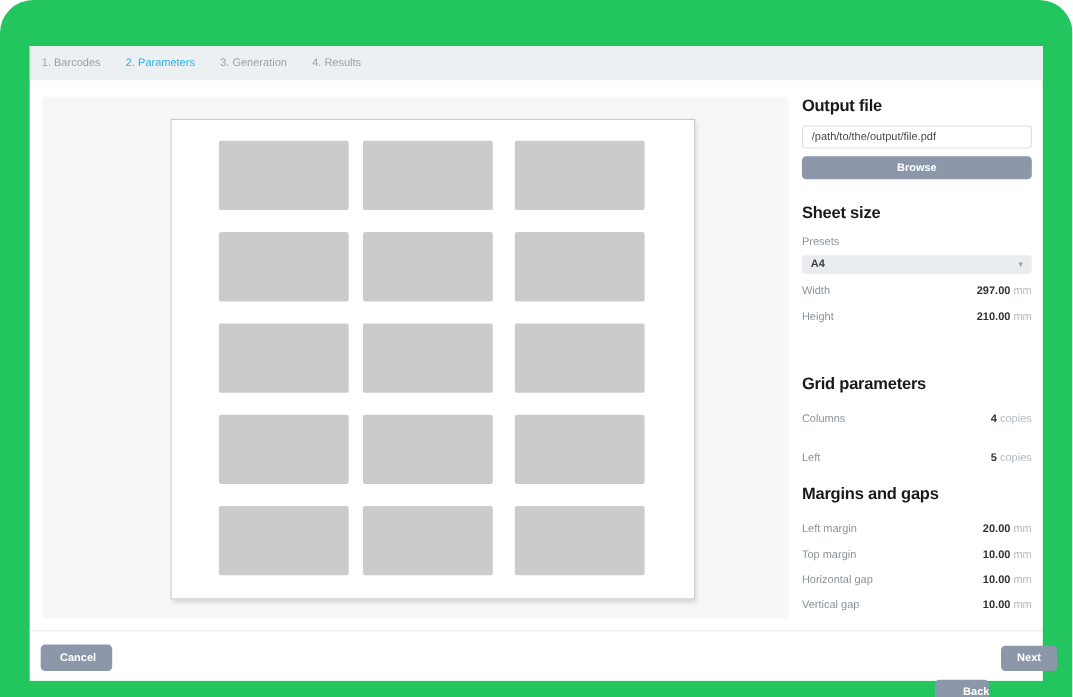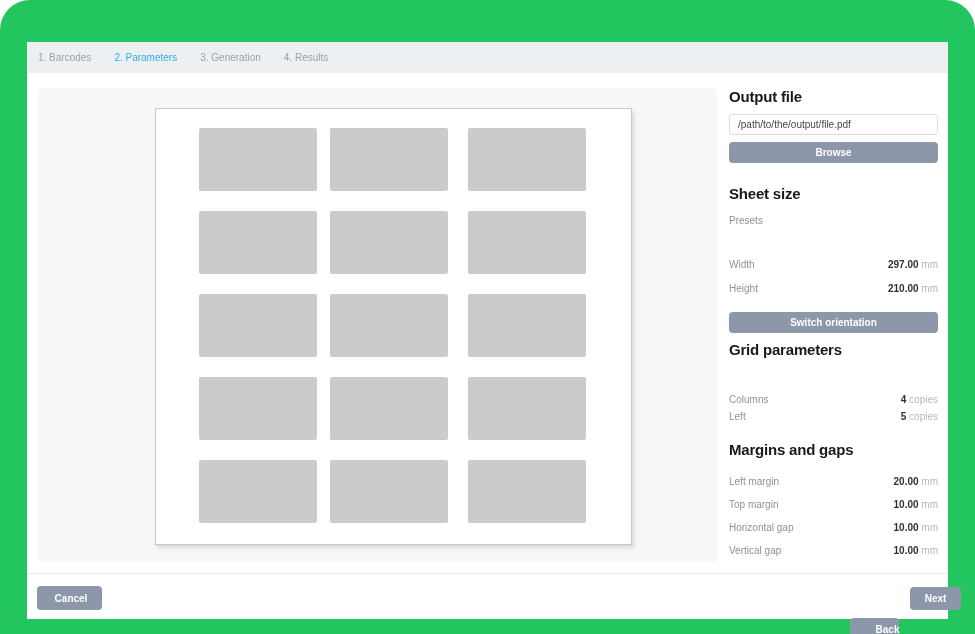--- a/index.html
+++ b/index.html
@@ -90,34 +90,37 @@
     </div>
 
     <div class="panel">
 
       <h2 style="top:0;">Output file</h2>
       <input class="text-input" type="text" value="/path/to/the/output/file.pdf" style="">
       <button class="btn block" style="top:54px;">Browse</button>
 
       <h2 style="top:97px;">Sheet size</h2>
       <span class="field-label" style="top:127px;">Presets</span>
+      <div class="select">
+        <span class="sel-value">A4</span>
+        <span class="caret">▾</span>
+      </div>
       <div class="param-row" style="top:171px;">
         <span class="lbl">Width</span>
         <span class="val"><b>297.00</b>
           <span class="unit">mm</span></span>
       </div>
       <div class="param-row" style="top:195px;">
         <span class="lbl">Height</span>
         <span class="val"><b>210.00</b>
           <span class="unit">mm</span></span>
       </div>
-      <button class="btn block" style="top:224px;">Switch orientation</button>
 
       <h2 style="top:253px;">Grid parameters</h2>
-      <div class="param-row" style="top:306px;">
+      <div class="param-row" style="top:288px;">
         <span class="lbl">Columns</span>
         <span class="val"><b>4</b>
           <span class="unit">copies</span></span>
       </div>
       <div class="param-row" style="top:323px;">
         <span class="lbl">Left</span>
         <span class="val"><b>5</b>
           <span class="unit">copies</span></span>
       </div>
 

